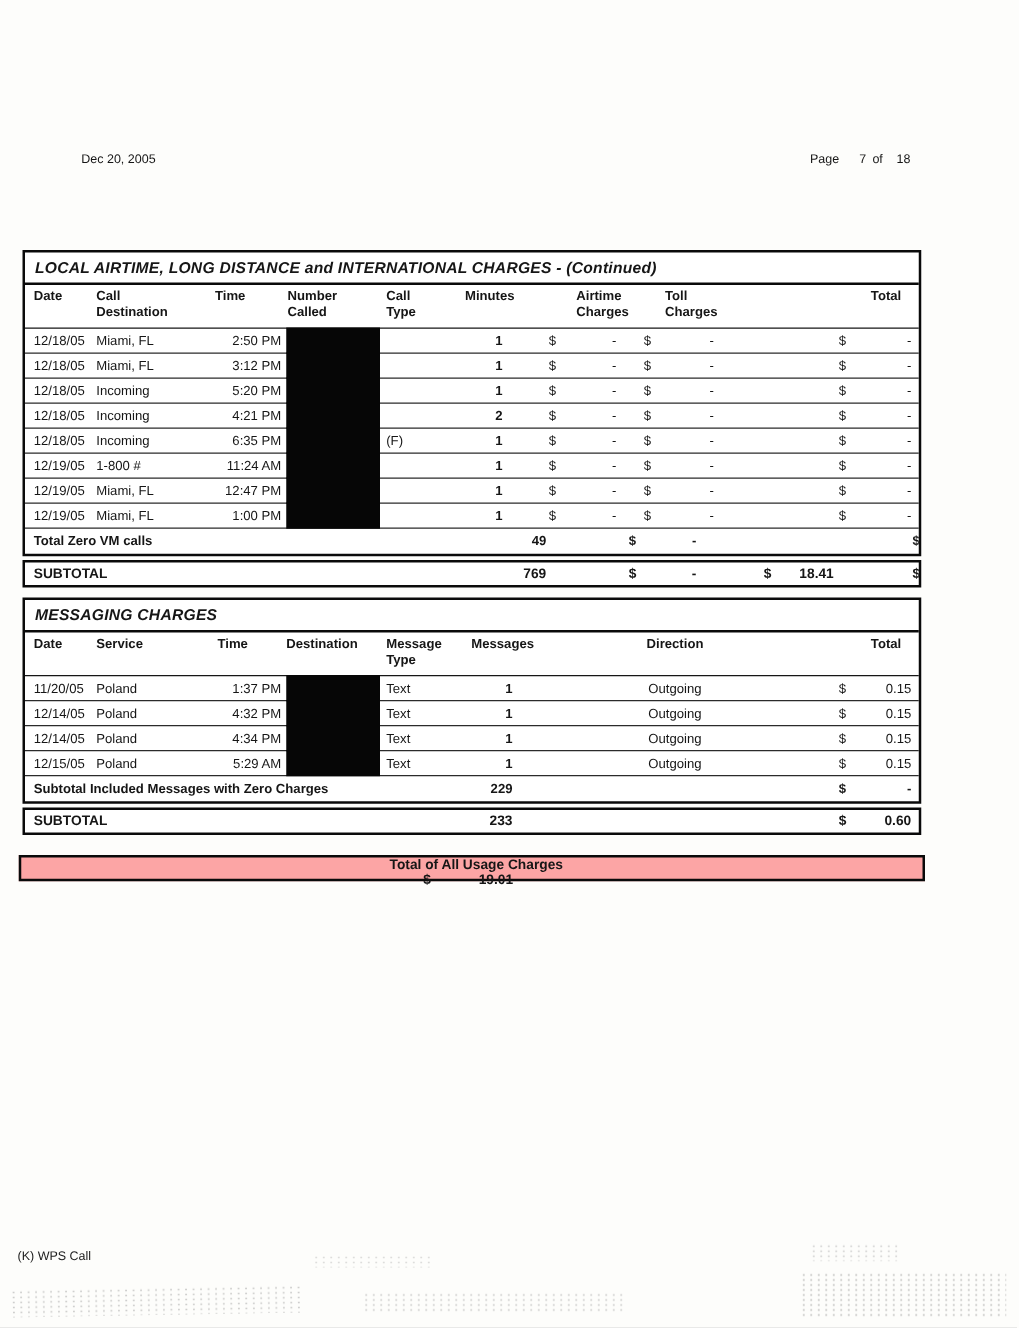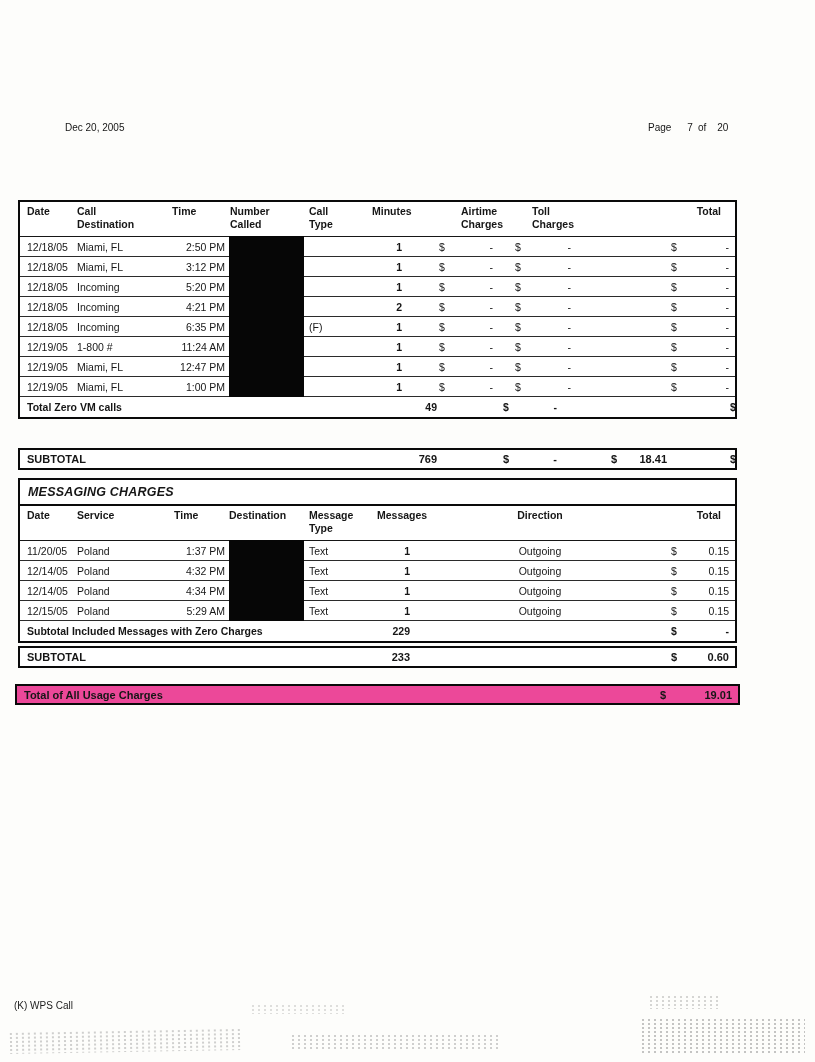--- a/index.html
+++ b/index.html
@@ -56,22 +56,22 @@
   .redact { position:absolute; left:2px; top:-1px; bottom:-1px; width:75px; background:#060606; }
 
   .money { display:flex; justify-content:space-between; align-items:center; }
   .m-air { padding-left:22px; padding-right:15px; }
   .m-toll { padding-left:3px; padding-right:27px; }
   .m-tot { width:58px; margin-left:auto; margin-right:4px; }
 
   .box { position:absolute; left:18px; width:719px; border:2px solid #0a0a0a; box-sizing:border-box; background:#fff; }
   .sub-row { display:grid; height:18px; align-items:center; font-weight:bold; font-size:11px; }
 
-  .grand { position:absolute; left:15px; width:725px; height:21px; border:2px solid #0a0a0a; box-sizing:border-box; background:#ec4899;
-           display:flex; align-items:center; justify-content:space-between; font-weight:bold; font-size:11px; }
+  .grand { position:absolute; left:15px; width:725px; height:21px; border:2px solid #0a0a0a; box-sizing:border-box; background:#fca5a5;
+           display:flex; align-items:center; justify-content:space-between; font-weight:bold; font-size:11px;flex-direction:column; }
   .grand .glbl { padding-left:7px; }
   .grand .gmoney { display:flex; justify-content:space-between; width:72px; margin-right:6px; }
 
   .fnote { font-size:10px; color:#1c1c1c; }
   .fn-1 { left:14px; top:971px; }
   .fn-2 { left:14px; top:1000px; }
 
   .noise { position:absolute; background-image:radial-gradient(circle, #6a6a6a 0.7px, transparent 0.95px); background-size:6px 4px; opacity:.32; pointer-events:none; }
   .n1 { left:8px;  top:1030px; width:235px; height:22px; transform:rotate(-1deg); }
   .n2 { left:290px; top:1034px; width:210px; height:16px; }
@@ -83,24 +83,25 @@
 <body>
 
 <div class="page">
 
 
   <div class="abs stmt-date">Dec 20, 2005</div>
   <div class="abs page-ind">
     <span>Page</span>
     <span class="pn">7</span>
     <span class="po">of</span>
-    <span class="pc">20</span>
+    <span class="pc">18</span>
   </div>
 
   <div class="tbl" style="top:200px;">
+    <div class="tbl-title">LOCAL AIRTIME, LONG DISTANCE and INTERNATIONAL CHARGES  - (Continued)</div>
     <div class="hd g1">
       <div class="c pl7">Date</div>
       <div class="c pl7">Call
 Destination</div>
       <div class="c pl7">Time</div>
       <div class="c pl3">Number
 Called</div>
       <div class="c pl4">Call
 Type</div>
       <div class="c pl7">Minutes</div>

